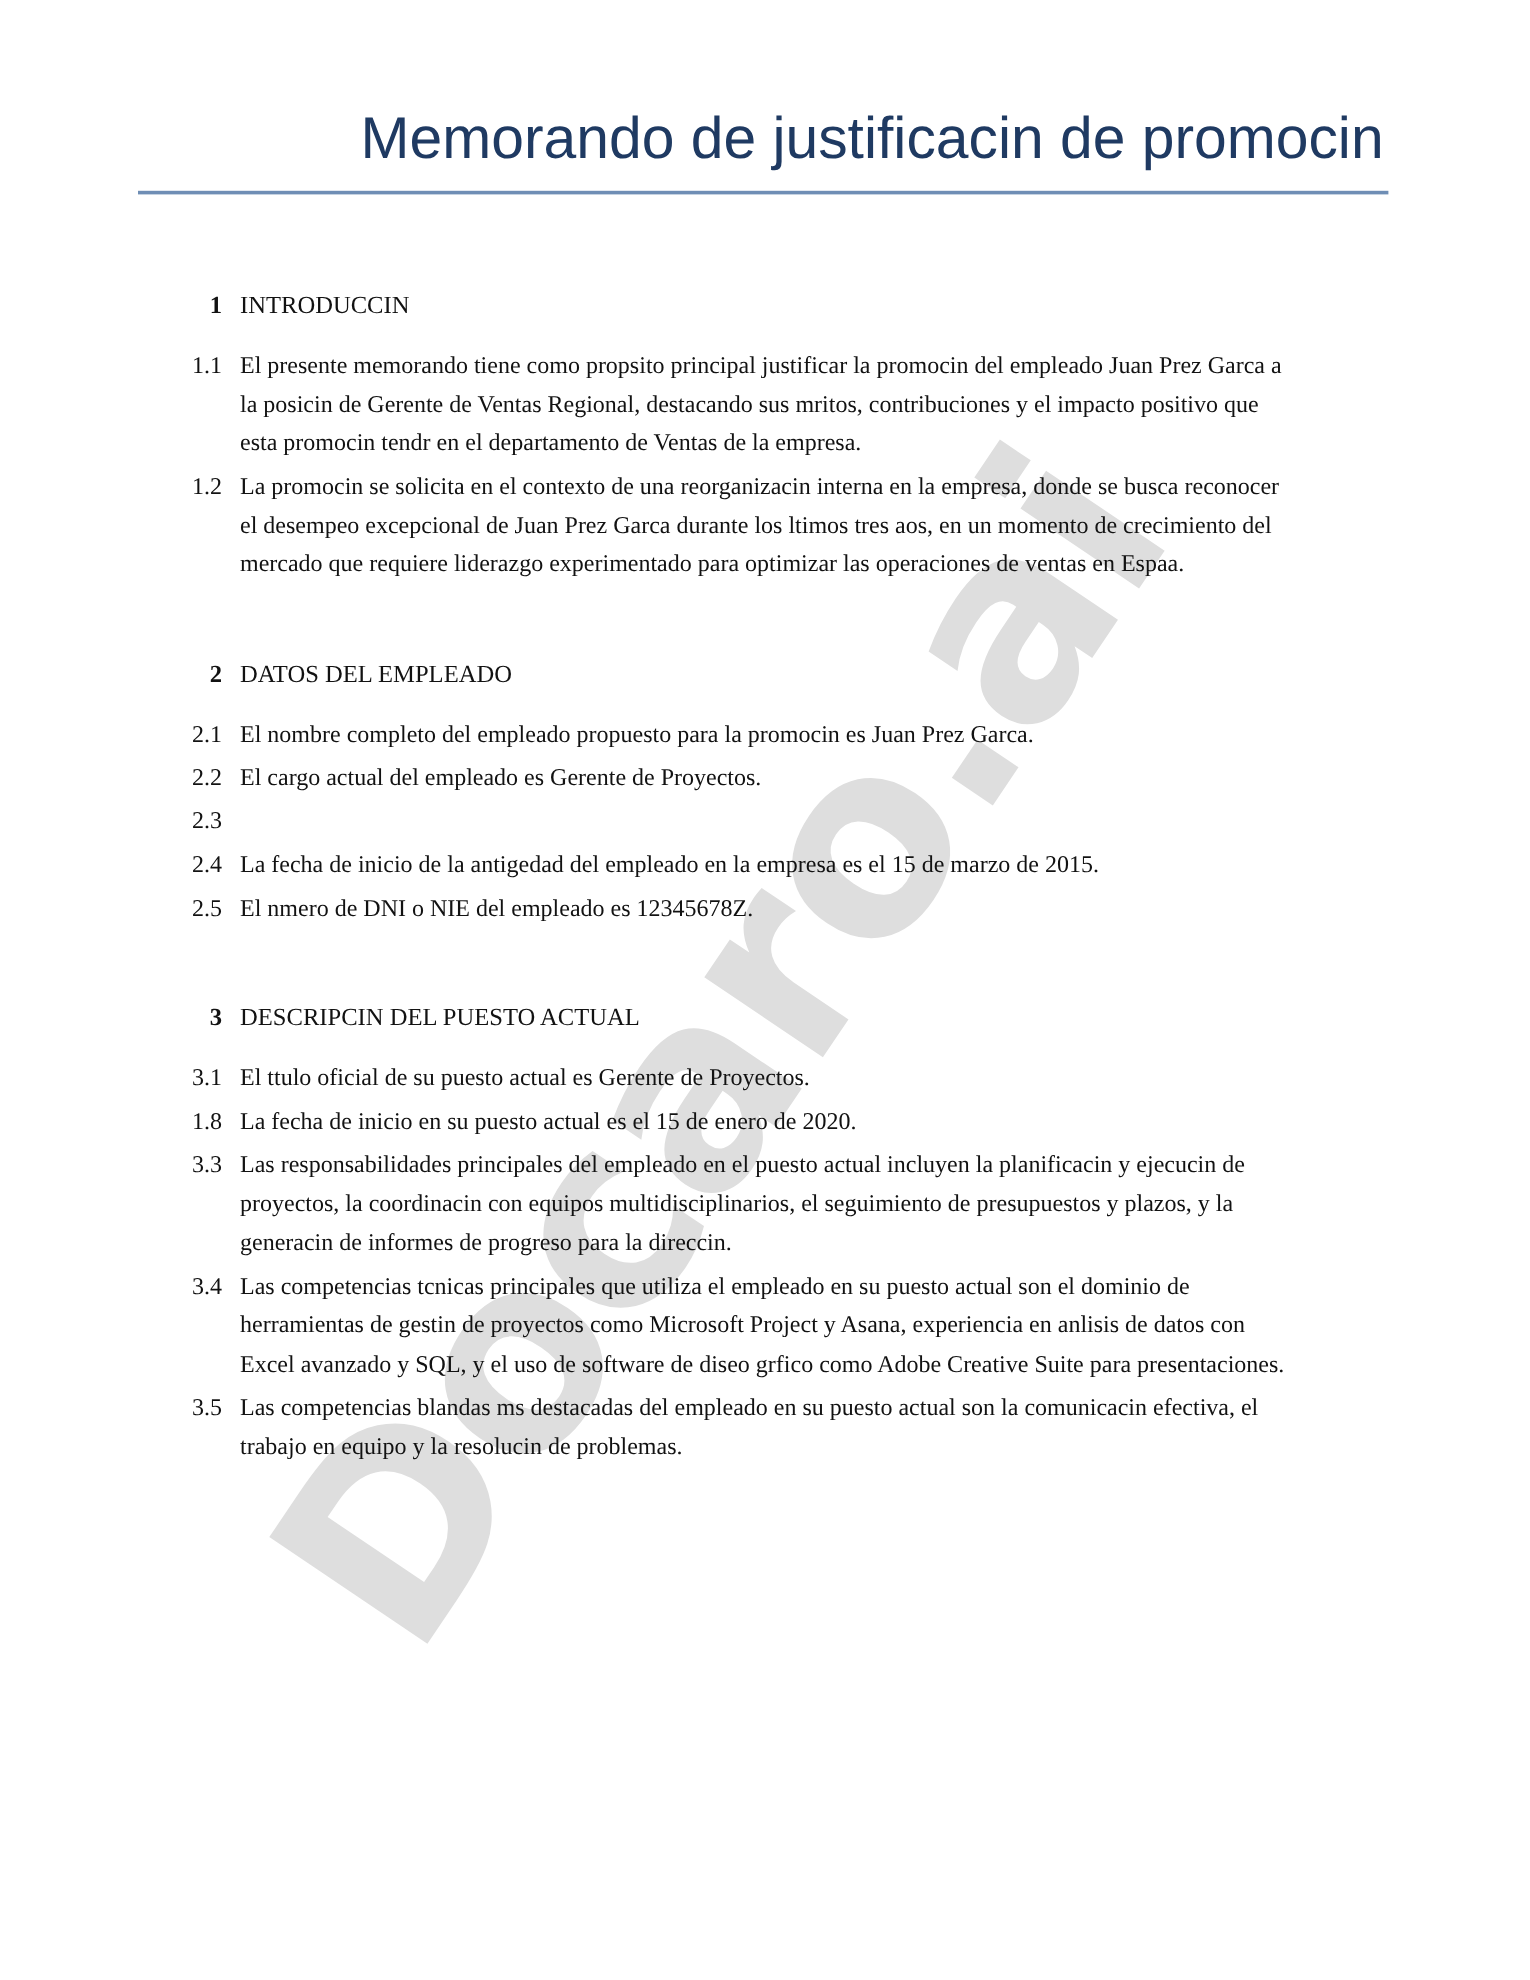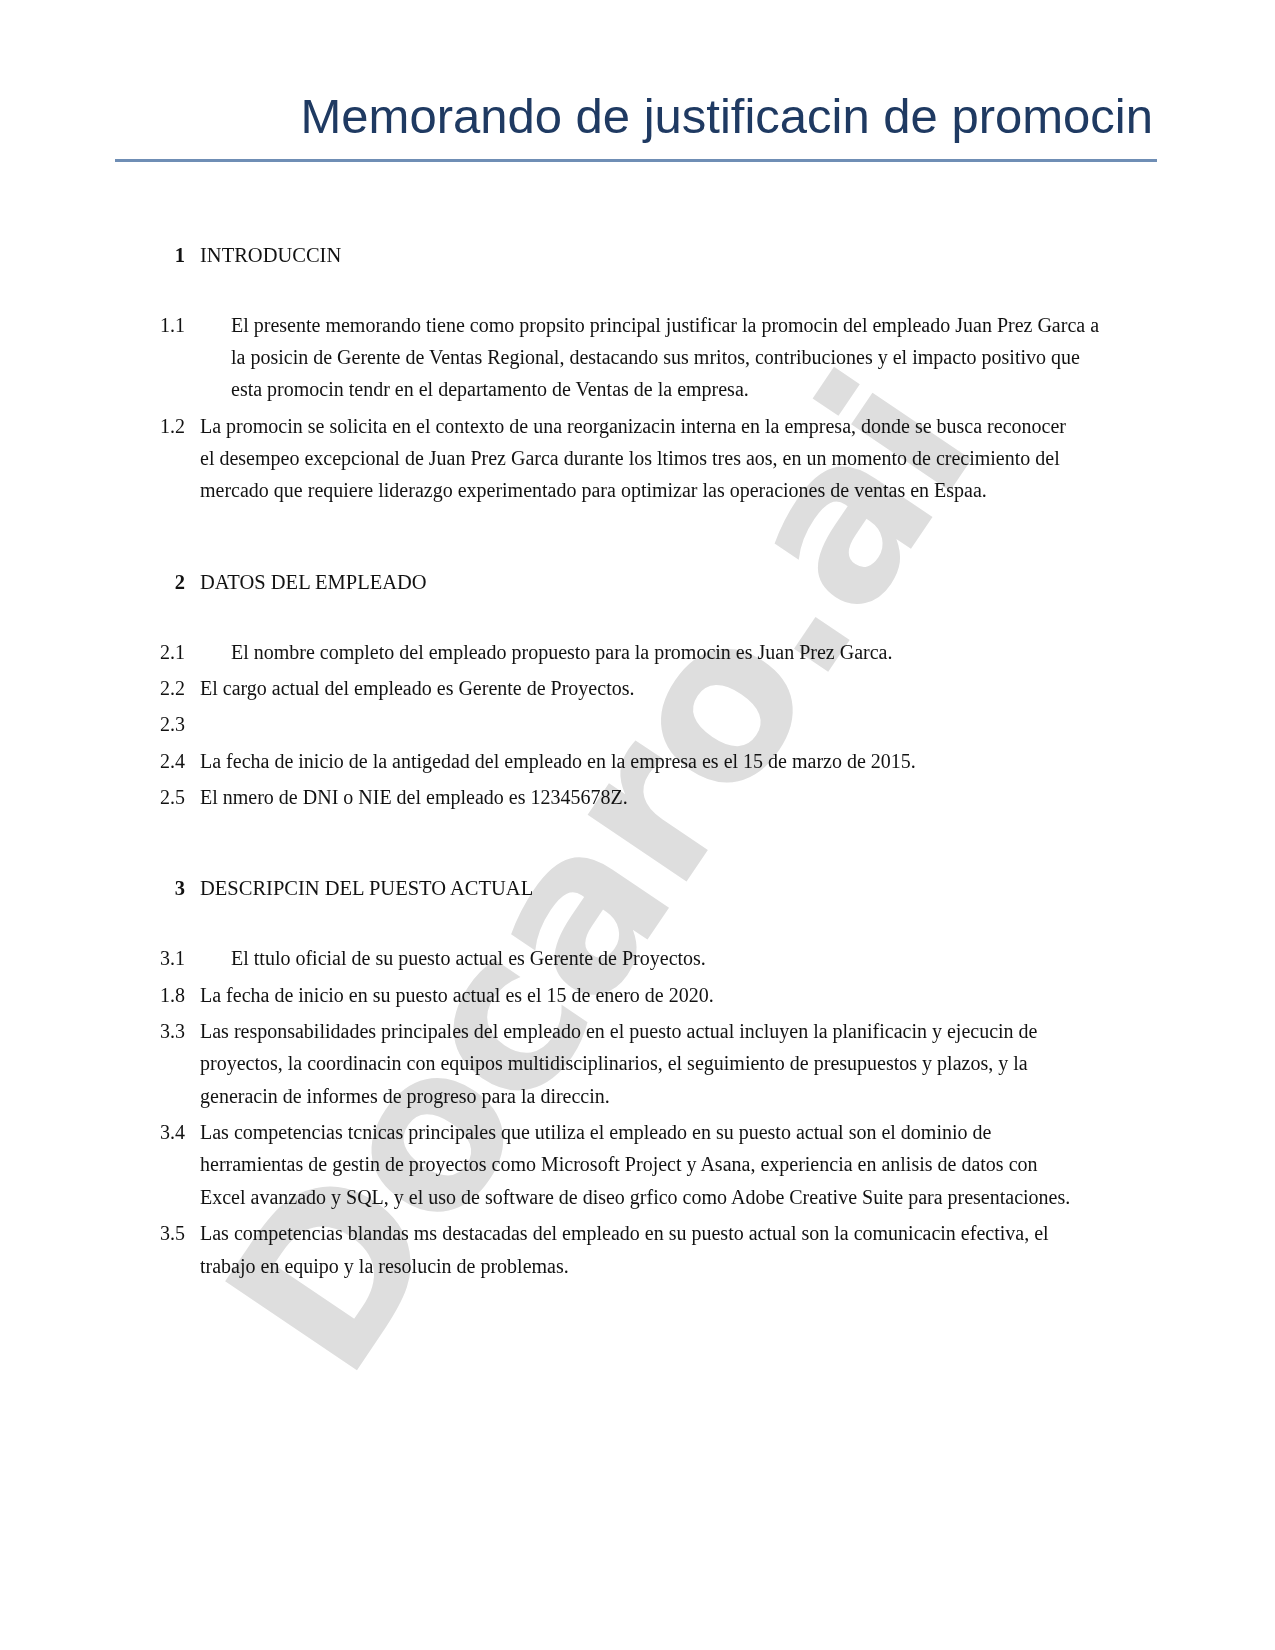--- a/index.html
+++ b/index.html
@@ -66,21 +66,21 @@
     margin-right:15px;
   }
   .heading-num{font-weight:700;}
   .heading-text{font-weight:400;}
   .memo-item{
     display:flex;
     margin-top:4px;
     font-size:20px;
     line-height:1.62;
   }
-  .section-heading + .memo-item{margin-top:40px;gap:31px;}
+  .section-heading + .memo-item{margin-top:20px;}
   .item-text{
     margin:0;
     max-width:872px;
   }
   .item-text strong{font-weight:400;}
 </style>
 </head>
 <body>
 
 <div class="page">

